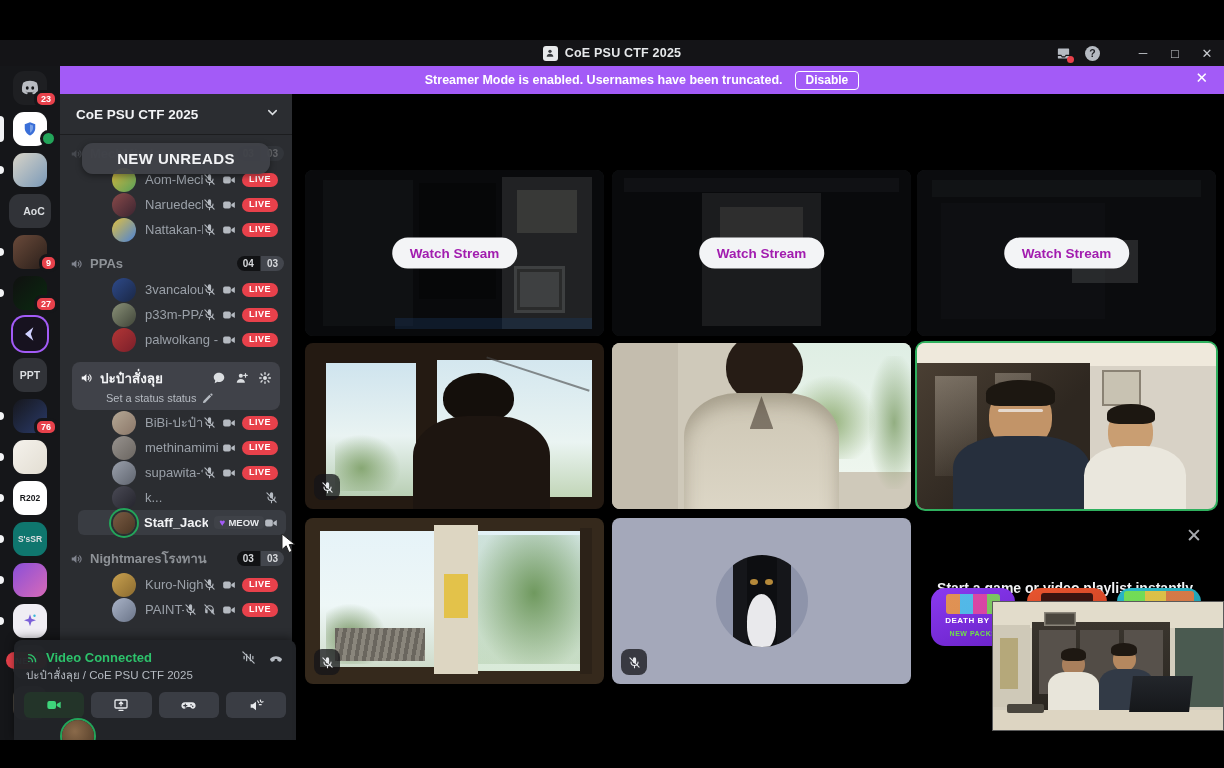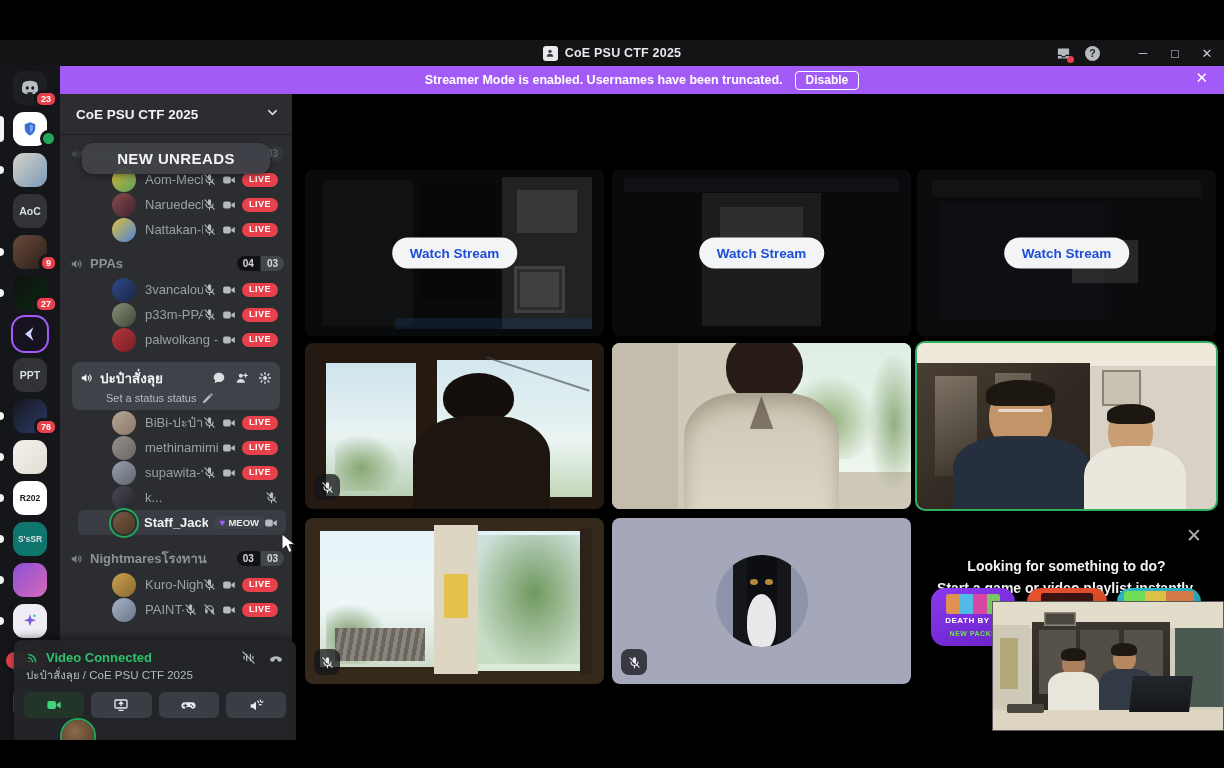--- a/index.html
+++ b/index.html
@@ -84,21 +84,21 @@
   .up-path{color:#b5bac1;font-size:11.5px;margin:1px 12px 0 12px;white-space:nowrap;overflow:hidden;}
   .up-btns{display:flex;gap:7px;margin:8px 10px 0 10px;}
   .up-btn{flex:1;height:26px;border-radius:6px;background:#3a3d44;display:flex;align-items:center;justify-content:center;color:#e8eaed;cursor:pointer;}
   .up-btn.active{background:#233429;color:#3ed47a;}
   .panel-avatar{position:absolute;left:48px;top:80px;width:32px;height:32px;border-radius:50%;
         background:radial-gradient(circle at 40% 35%,#8a6a4a,#4a3523);box-shadow:0 0 0 2px #23a55a;}
   
   .main{left:292px;top:94px;width:932px;height:646px;background:#000;z-index:1;}
   .tile{position:absolute;border-radius:8px;overflow:hidden;background:#101215;cursor:pointer;}
   .tile .shade{position:absolute;inset:0;background:rgba(0,0,0,.55);}
-  .watch{position:absolute;left:50%;top:50%;transform:translate(-50%,-50%);background:#f3f4f6;color:#1d4ed8;
+  .watch{position:absolute;left:50%;top:50%;transform:translate(-50%,-50%);background:#f3f4f6;color:#a21caf;
          font-size:13.5px;font-weight:bold;padding:8px 18px;border-radius:17px;white-space:nowrap;}
   .micbub{position:absolute;left:9px;bottom:9px;width:26px;height:26px;border-radius:8px;background:rgba(20,20,24,.75);
           display:flex;align-items:center;justify-content:center;color:#e8eaed;}
   .tile.speaking{box-shadow:0 0 0 2px #2fb05e;}
   .g{position:absolute;}
   
   .promo-x{color:#a8abb0;font-size:19px;font-weight:bold;z-index:2;cursor:pointer;}
   .promo-t{color:#f2f3f5;font-weight:bold;font-size:14px;text-align:center;width:299px;}
   .card{position:absolute;border-radius:14px;overflow:hidden;cursor:pointer;}
   .pip{left:992px;top:601px;width:232px;height:130px;z-index:8;background:#d3cdbd;border:1px solid #5a5a5a;box-sizing:border-box;overflow:hidden;}
@@ -164,21 +164,21 @@
             </svg>
           </span>
         </span>
         <span class="rail-status"></span>
       </div>
       <div class="rail-it">
         <span class="rail-dot"></span>
         <span class="rail-ic" style="background:linear-gradient(135deg,#d8d4c8,#7a99b8);"></span>
       </div>
       <div class="rail-it">
-        <span class="rail-ic" style="background:#313338;">
+        <span class="rail-ic" style="background:#313338;padding-left:8px;">
           <span style="font-size:10.5px;color:#dbdee1;">AoC</span>
         </span>
       </div>
       <div class="rail-it">
         <span class="rail-dot"></span>
         <span class="rail-ic" style="background:linear-gradient(135deg,#6a4a3a,#2a1f1a);"></span>
         <span class="rail-badge">9</span>
       </div>
       <div class="rail-it">
         <span class="rail-dot"></span>
@@ -774,21 +774,20 @@
               <path d="M5.5 11a6.5 6.5 0 0 0 13 0"></path>
               <path d="M12 18v3.5"></path>
               <path d="M3.5 3.5l17 17"></path>
             </g>
           </svg>
       </div>
     </div>
 
     <div class="abs" style="left:625px;top:424px;width:299px;height:166px;">
       <span class="abs promo-x" style="right:14px;top:6px;">✕</span>
-      <div class="abs promo-t" style="top:40px;">Looking for something to do?</div>
       <div class="abs promo-t" style="top:62px;">Start a game or video playlist instantly.</div>
       <div class="card" style="left:14px;top:70px;width:84px;height:58px;background:linear-gradient(160deg,#8a3af0,#6a22c8);">
         <div class="g" style="left:18%;top:10%;width:64%;height:34%;background:linear-gradient(90deg,#f0a23a 0 25%,#4ad0e8 25% 50%,#e84a9a 50% 75%,#7ae04a 75% 100%);border-radius:3px;opacity:.85;"></div>
         <div class="g" style="left:0;top:48%;width:100%;text-align:center;color:#fff;font-size:8px;font-weight:bold;letter-spacing:.5px;">DEATH BY AI</div>
         <div class="g" style="left:0;top:72%;width:100%;text-align:center;color:#6fe04a;font-size:7px;font-weight:bold;letter-spacing:.5px;">NEW PACKS</div>
       </div>
       <div class="card" style="left:110px;top:70px;width:80px;height:58px;background:linear-gradient(160deg,#e8552f,#c23a1f);">
         <div class="g" style="left:18%;top:8%;width:64%;height:22%;background:#3a1410;border-radius:3px;"></div>
       </div>
       <div class="card" style="left:200px;top:70px;width:84px;height:58px;background:linear-gradient(160deg,#2ab8c8,#1a8aa0);">

